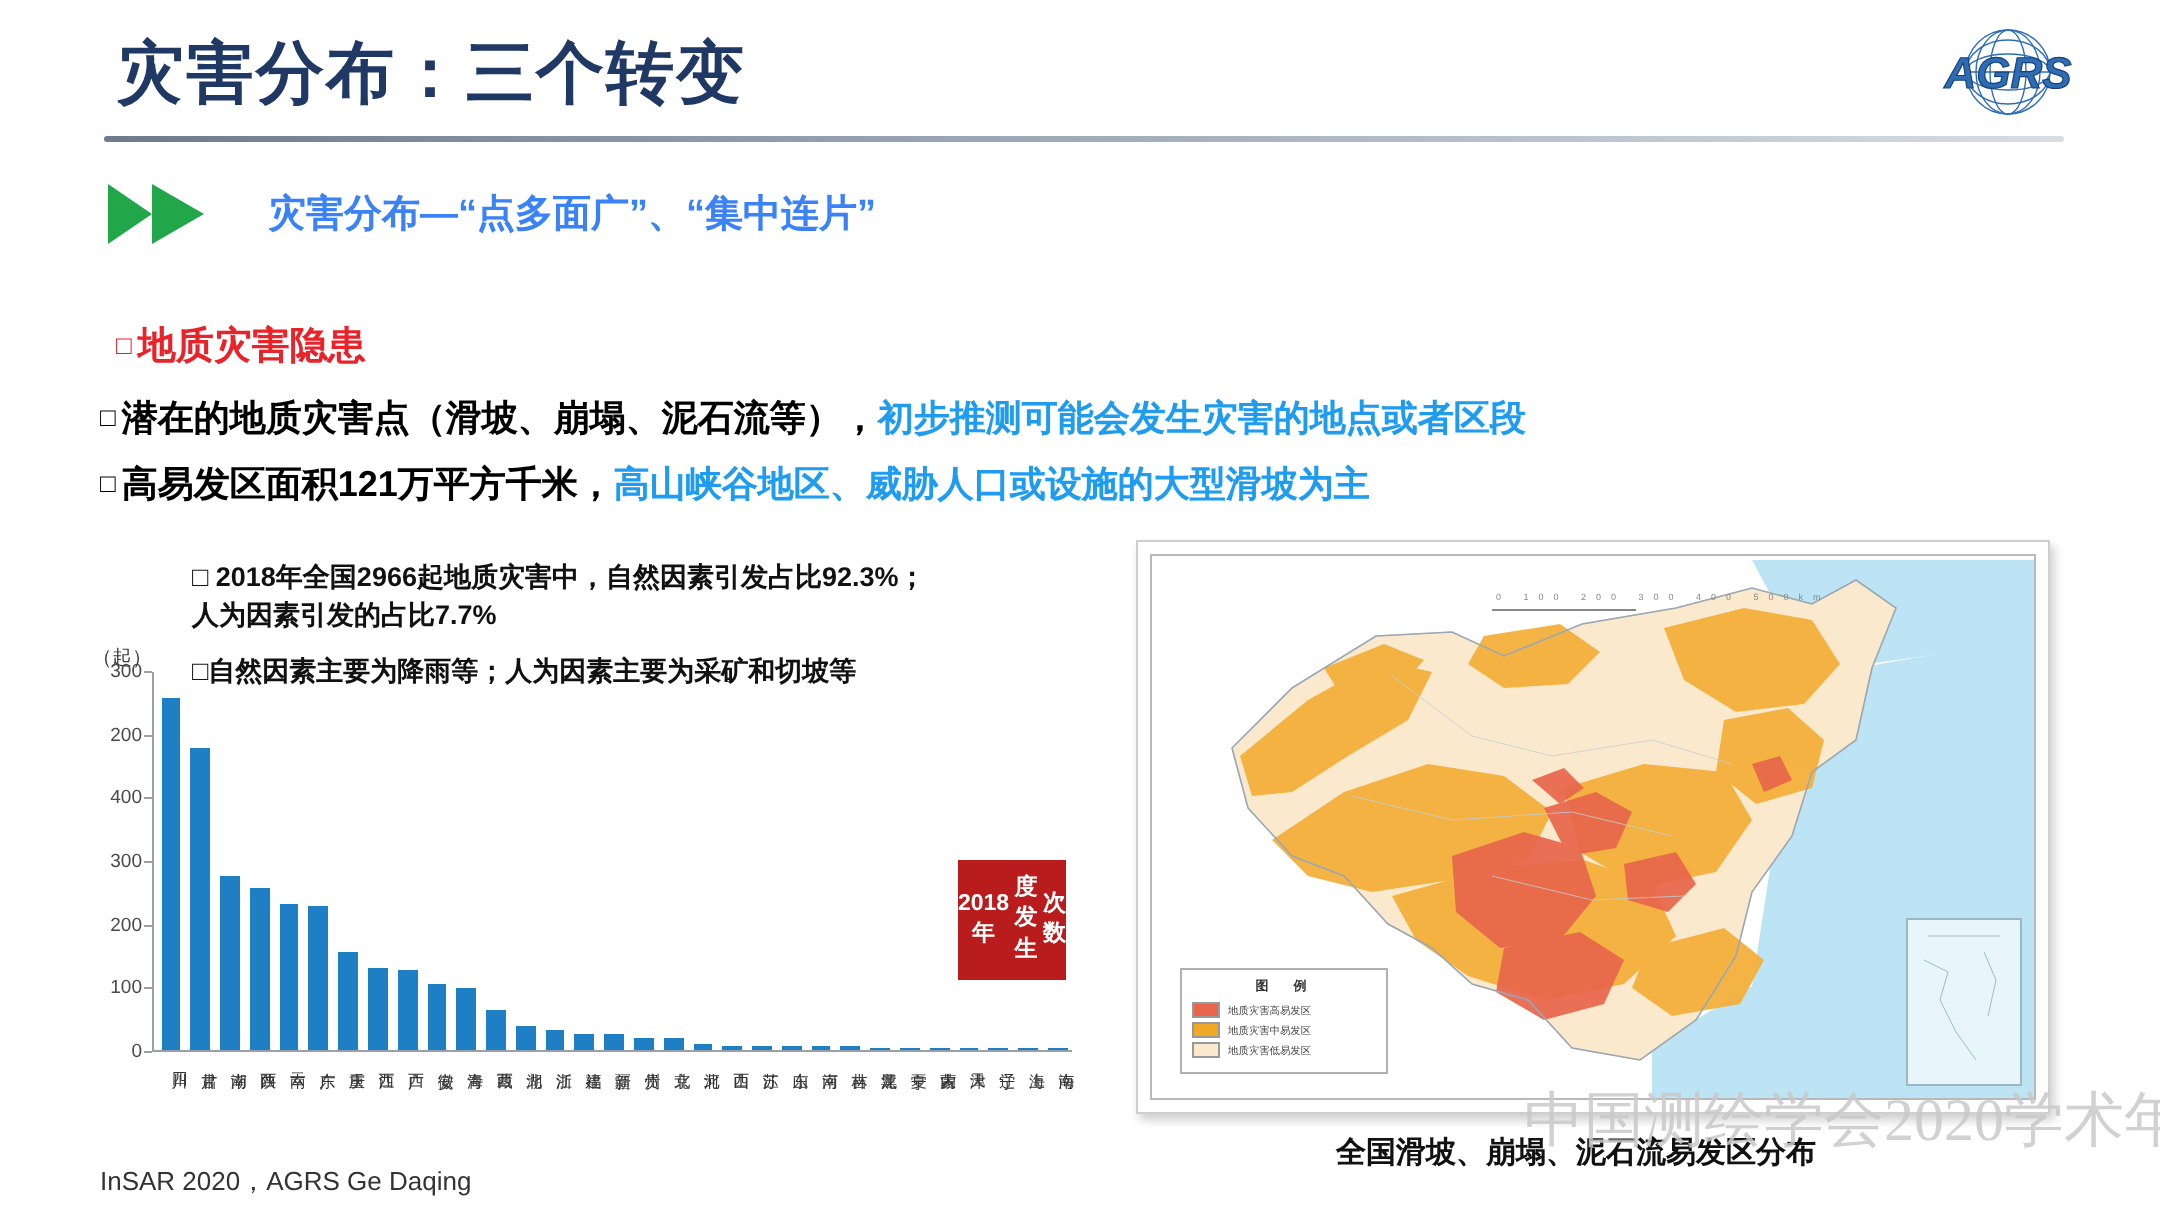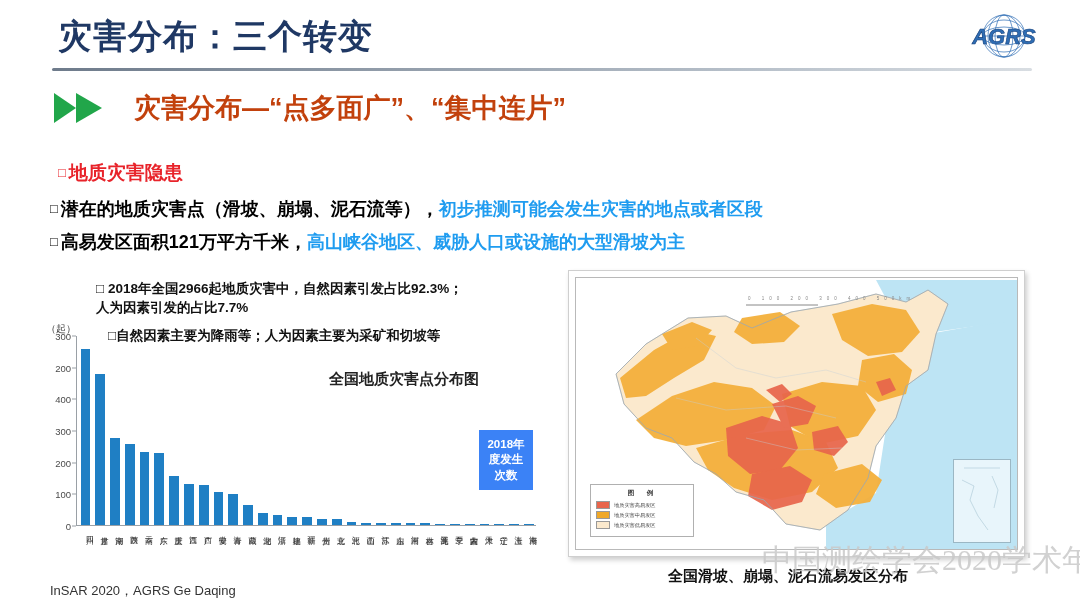--- a/index.html
+++ b/index.html
@@ -26,21 +26,21 @@
   .logo{
     position:absolute;right:22px;top:12px;width:108px;height:52px;
   }
 
   
   .subhead-row{
     position:absolute;left:52px;top:90px;display:flex;align-items:center;gap:16px;
   }
   .chev{display:block;}
   .subhead-text{
-    font-size:27px;font-weight:bold;color:#c2410c;white-space:nowrap;text-align:right;
+    font-size:19px;font-weight:bold;color:#3b82f6;white-space:nowrap;text-align:right;
   }
 
   
   .bullet-red{
     position:absolute;left:58px;top:160px;
     font-size:19px;font-weight:bold;color:#E8232A;white-space:nowrap;
   }
   .bullet-l1{
     position:absolute;left:50px;top:197px;
     font-size:18px;font-weight:bold;color:#000;white-space:nowrap;
@@ -51,40 +51,40 @@
   }
   .hl-blue{color:#1F9CF0;}
   .sq{font-size:13px;vertical-align:2px;margin-right:3px;}
 
   
   .chart-note{
     position:absolute;left:96px;top:279px;width:450px;
     font-size:13.5px;font-weight:bold;color:#111;line-height:1.42;
   }
   .chart-note2{
-    position:absolute;left:108px;top:327px;width:460px;
+    position:absolute;left:96px;top:327px;width:460px;
     font-size:13.5px;font-weight:bold;color:#111;line-height:1.35;
     white-space:nowrap;
   }
 
   
   .chart-wrap{
     position:absolute;left:24px;top:322px;width:520px;height:250px;
   }
   .chart-unit{
     position:absolute;left:22px;top:0px;font-size:10px;color:#3a3a3a;
   }
   .chart-inner-title{
     position:absolute;left:305px;top:48px;font-size:15px;font-weight:bold;color:#222;
     white-space:nowrap;
   }
   .legend-box{
     position:absolute;left:455px;top:108px;width:54px;height:60px;
-    background:#3b82f6;color:#ffffff;font-size:11.5px;font-weight:bold;
-    display:flex;flex-direction:column;align-items:center;justify-content:center;
+    background:#b91c1c;color:#ffffff;font-size:11.5px;font-weight:bold;
+    display:flex;align-items:center;justify-content:center;
     line-height:1.34;text-align:center;
   }
   .plot{position:absolute;left:52px;top:14px;width:460px;height:190px;}
   .axis-y{position:absolute;left:0;top:0;width:1px;height:100%;background:#9aa0a6;}
   .axis-x{position:absolute;left:0;bottom:0;width:100%;height:1px;background:#9aa0a6;}
   .ytick{
     position:absolute;right:calc(100% + 5px);transform:translateY(-50%);
     font-size:9.5px;color:#4a4a4a;white-space:nowrap;
   }
   .ytick-mark{position:absolute;left:-4px;width:4px;height:1px;background:#9aa0a6;transform:translateY(-50%);}
@@ -181,21 +181,20 @@
   </div>
 
   <div class="chart-note">
     <div>□ 2018年全国2966起地质灾害中，自然因素引发占比92.3%；</div>
     <div>人为因素引发的占比7.7%</div>
   </div>
   <div class="chart-note2">□自然因素主要为降雨等；人为因素主要为采矿和切坡等</div>
 
   <div class="chart-wrap">
     <div class="chart-unit">（起）</div>
-    <div class="chart-inner-title">全国地质灾害点分布图</div>
 
     <div class="legend-box">
       <span>2018年</span>
       <span>度发生</span>
       <span>次数</span>
     </div>
 
     <div class="plot">
       <div class="axis-y"></div>
       <div class="axis-x"></div>

